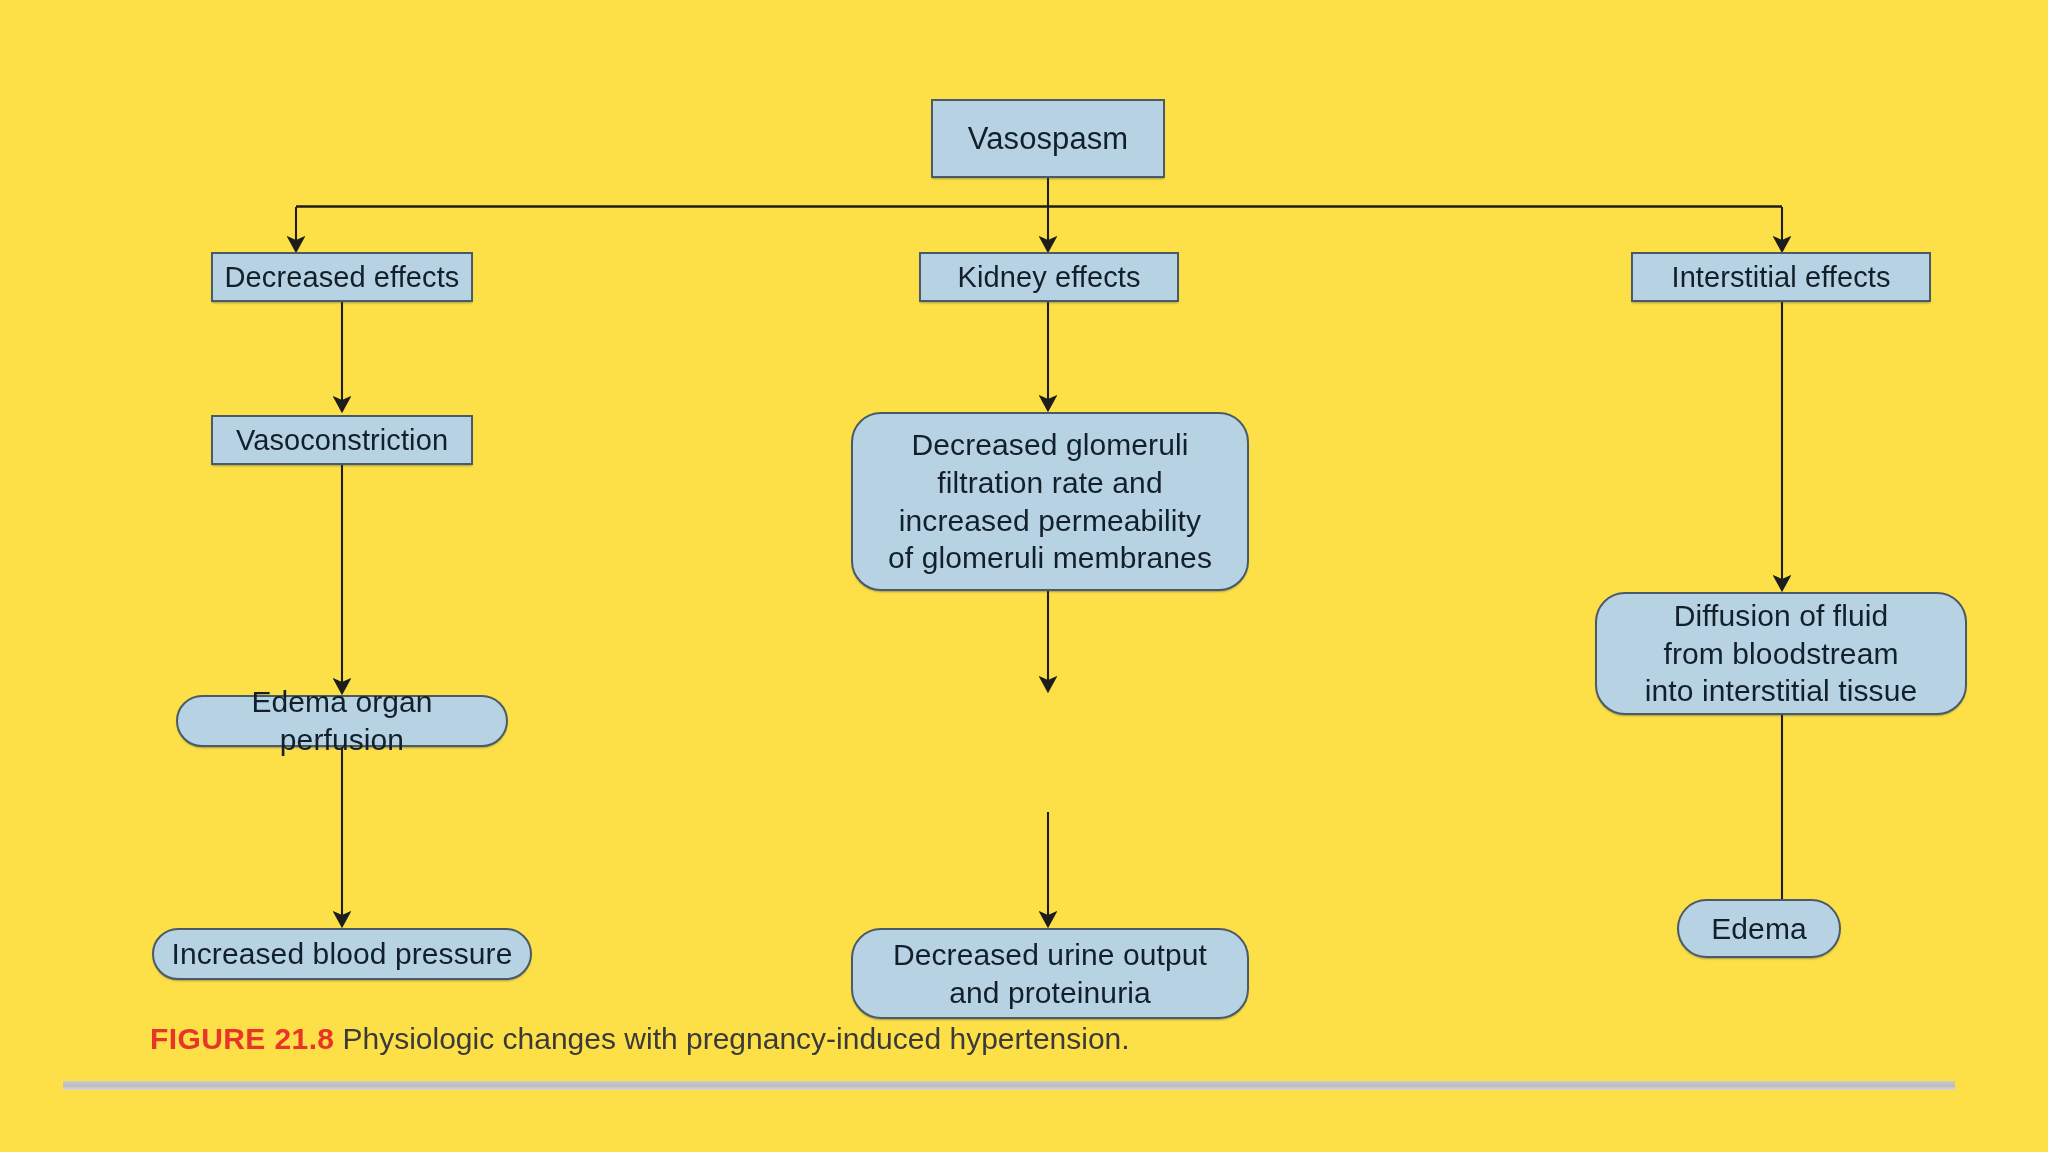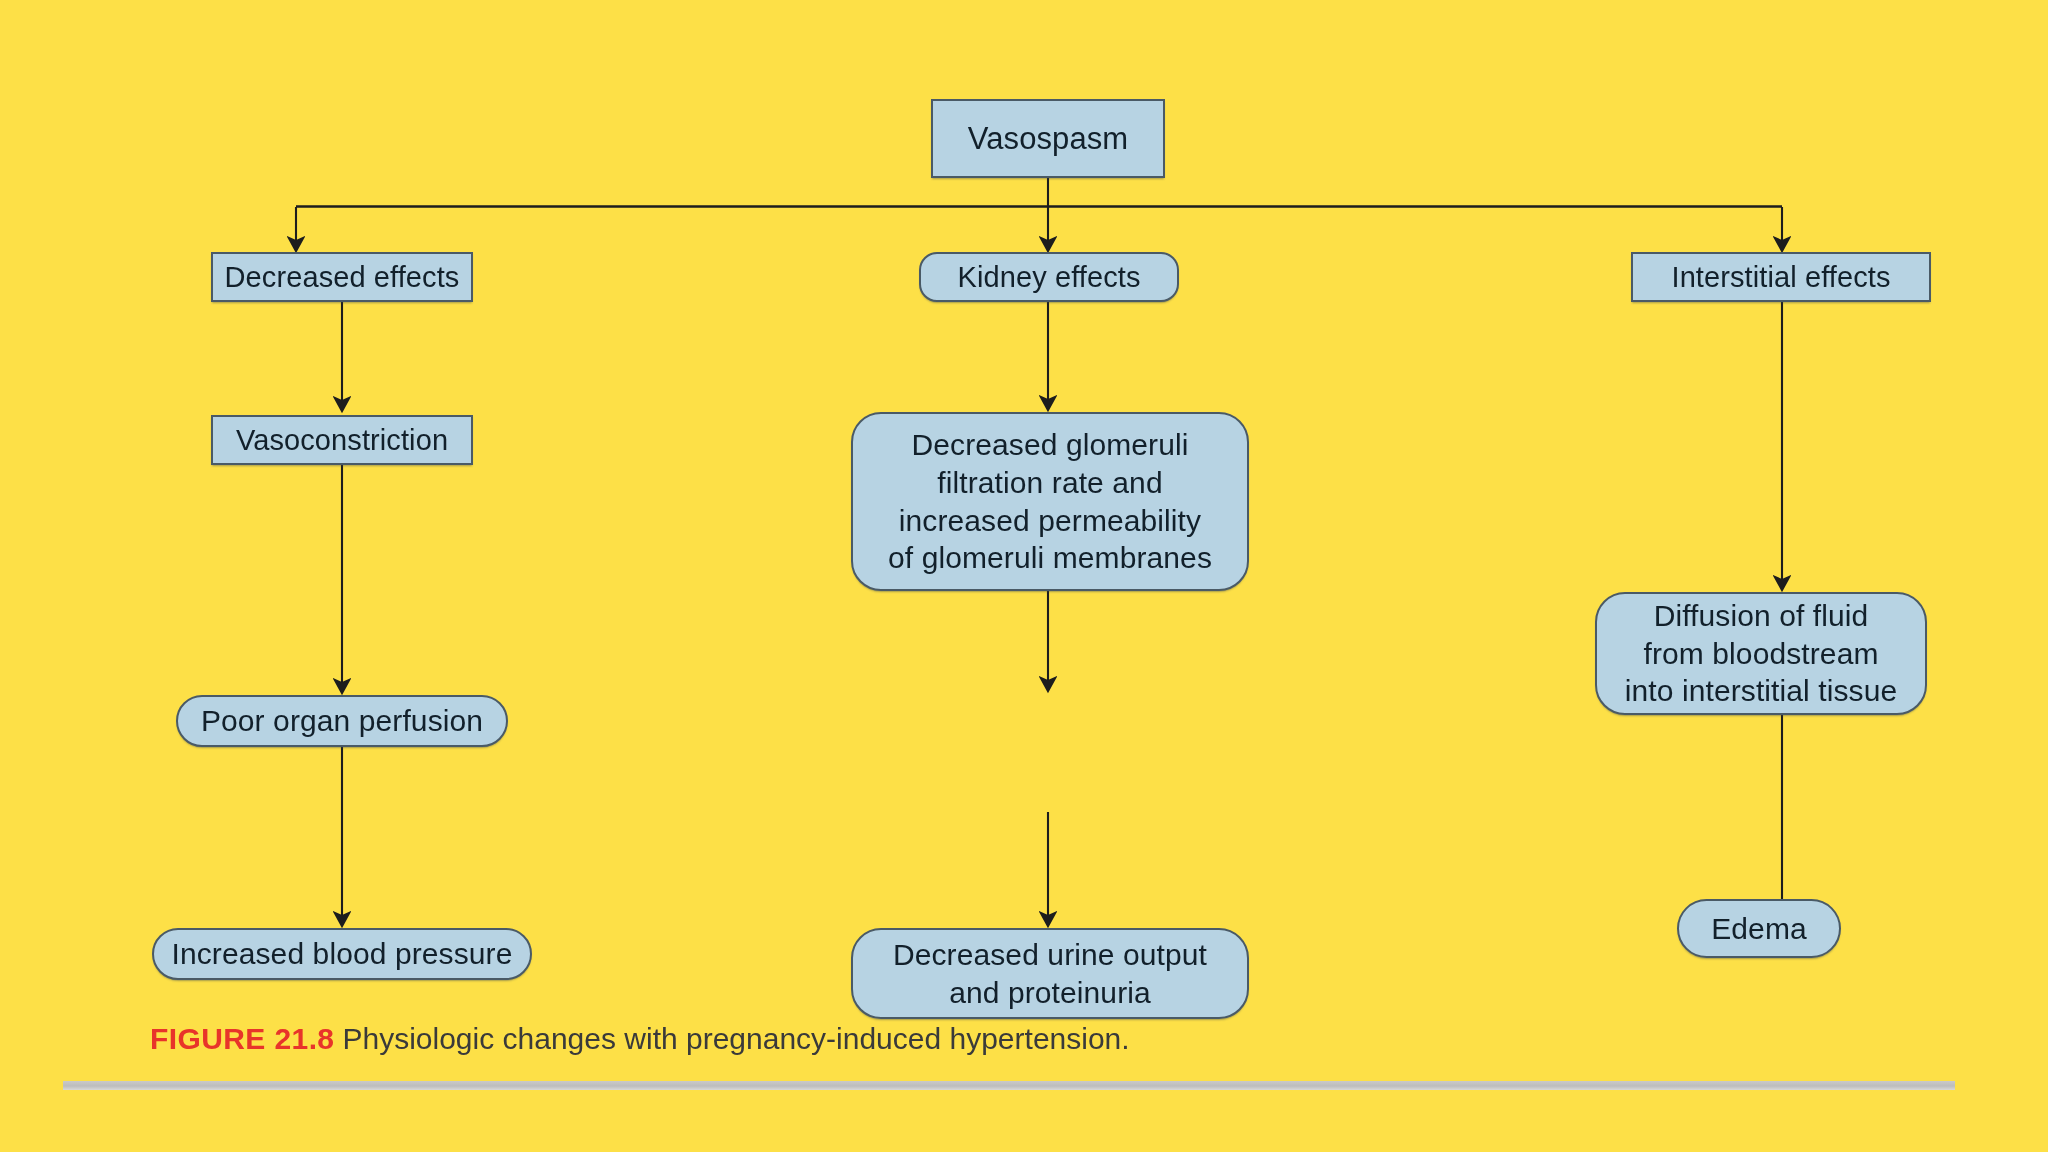--- a/index.html
+++ b/index.html
@@ -122,47 +122,47 @@
   </svg>
 
   <div class="node s-root" style="left:931px; top:99px; width:234px; height:79px;">
     <span class="txt">Vasospasm</span>
   </div>
 
   <div class="node s-lvl2" style="left:211px; top:252px; width:262px; height:50px;">
     <span class="txt">Decreased effects</span>
   </div>
 
-  <div class="node s-lvl2" style="left:919px; top:252px; width:260px; height:50px;border-radius:18px;">
+  <div class="node s-lvl2" style="left:919px; top:252px; width:260px; height:50px;">
     <span class="txt">Kidney effects</span>
   </div>
 
   <div class="node s-lvl2" style="left:1631px; top:252px; width:300px; height:50px;">
     <span class="txt">Interstitial effects</span>
   </div>
 
   <div class="node s-lvl2" style="left:211px; top:415px; width:262px; height:50px;text-align:right;">
     <span class="txt">Vasoconstriction</span>
   </div>
 
   <div class="node s-body" style="left:851px; top:412px; width:398px; height:179px;">
     <span class="txt">Decreased glomeruli
 filtration rate and
 increased permeability
 of glomeruli membranes</span>
   </div>
 
-  <div class="node s-body" style="left:1595px; top:592px; width:332px; height:123px;">
+  <div class="node s-body" style="left:1595px; top:592px; width:372px; height:123px;">
     <span class="txt">Diffusion of fluid
 from bloodstream
 into interstitial tissue</span>
   </div>
 
   <div class="node s-body" style="left:176px; top:695px; width:332px; height:52px;">
-    <span class="txt">Poor organ perfusion</span>
+    <span class="txt">Edema organ perfusion</span>
   </div>
 
 
   <div class="node s-body" style="left:152px; top:928px; width:380px; height:52px;justify-content:center;">
     <span class="txt">Increased blood pressure</span>
   </div>
 
   <div class="node s-body" style="left:851px; top:928px; width:398px; height:91px;">
     <span class="txt">Decreased urine output
 and proteinuria</span>

